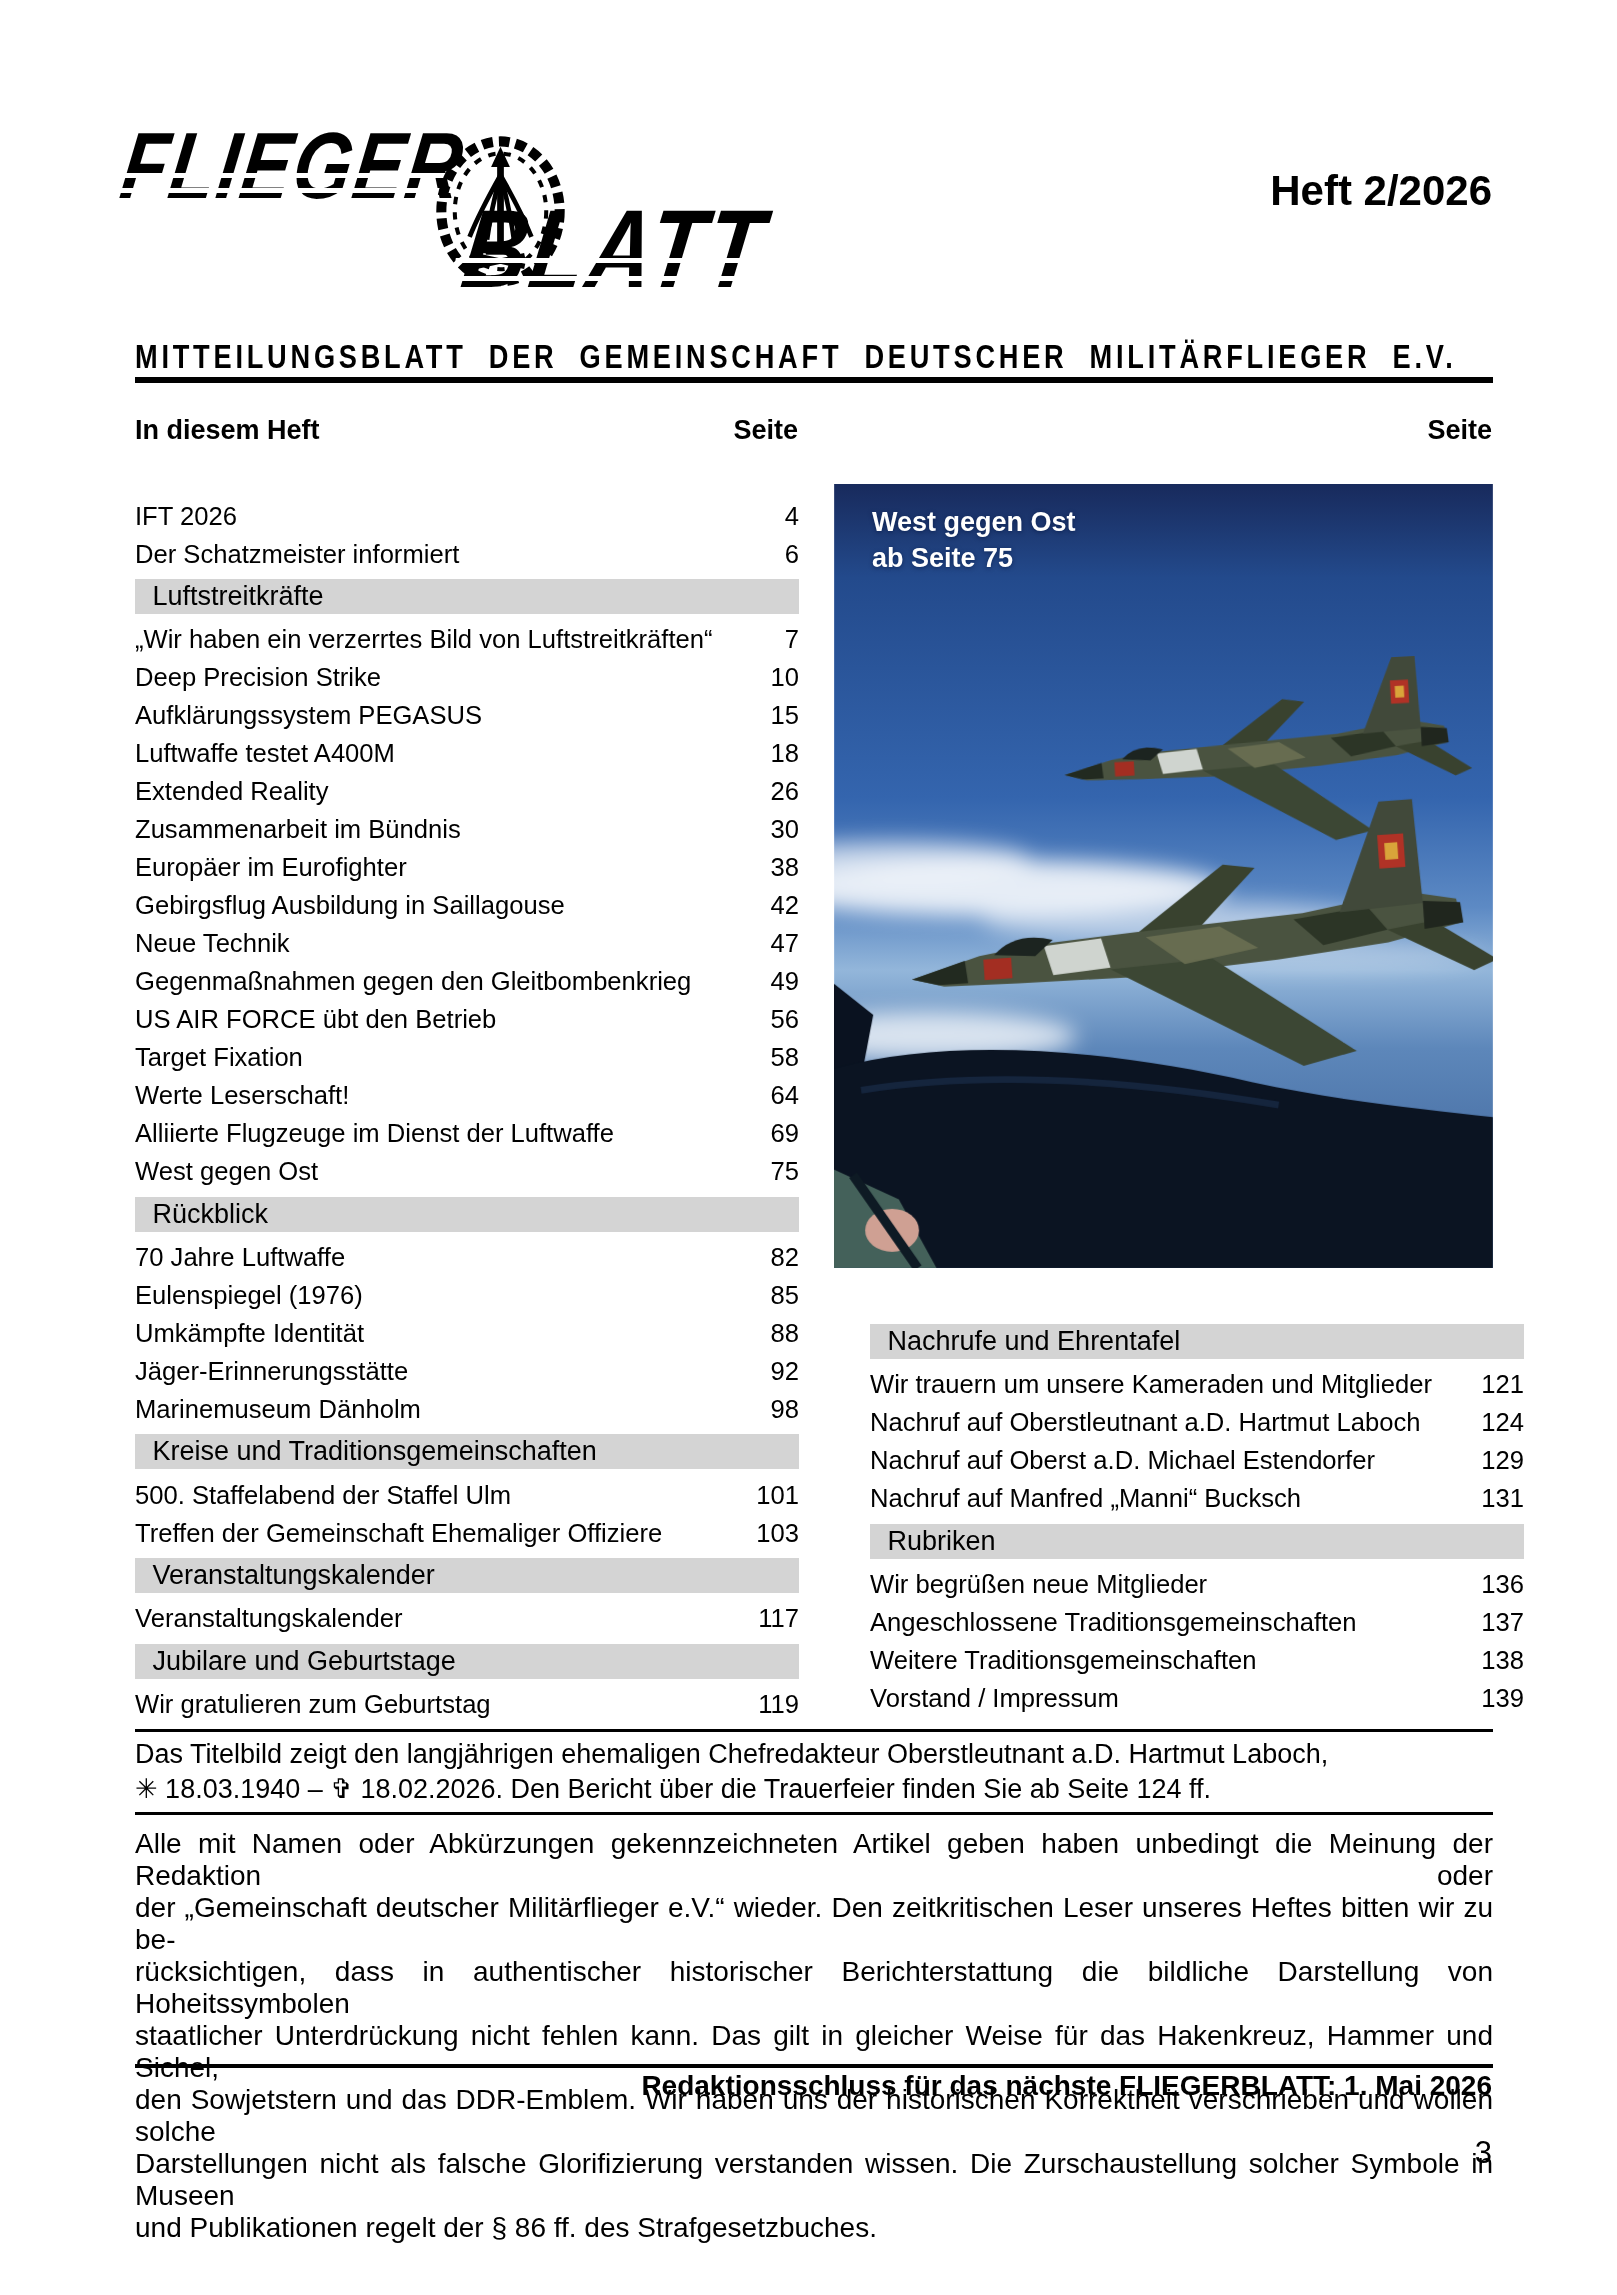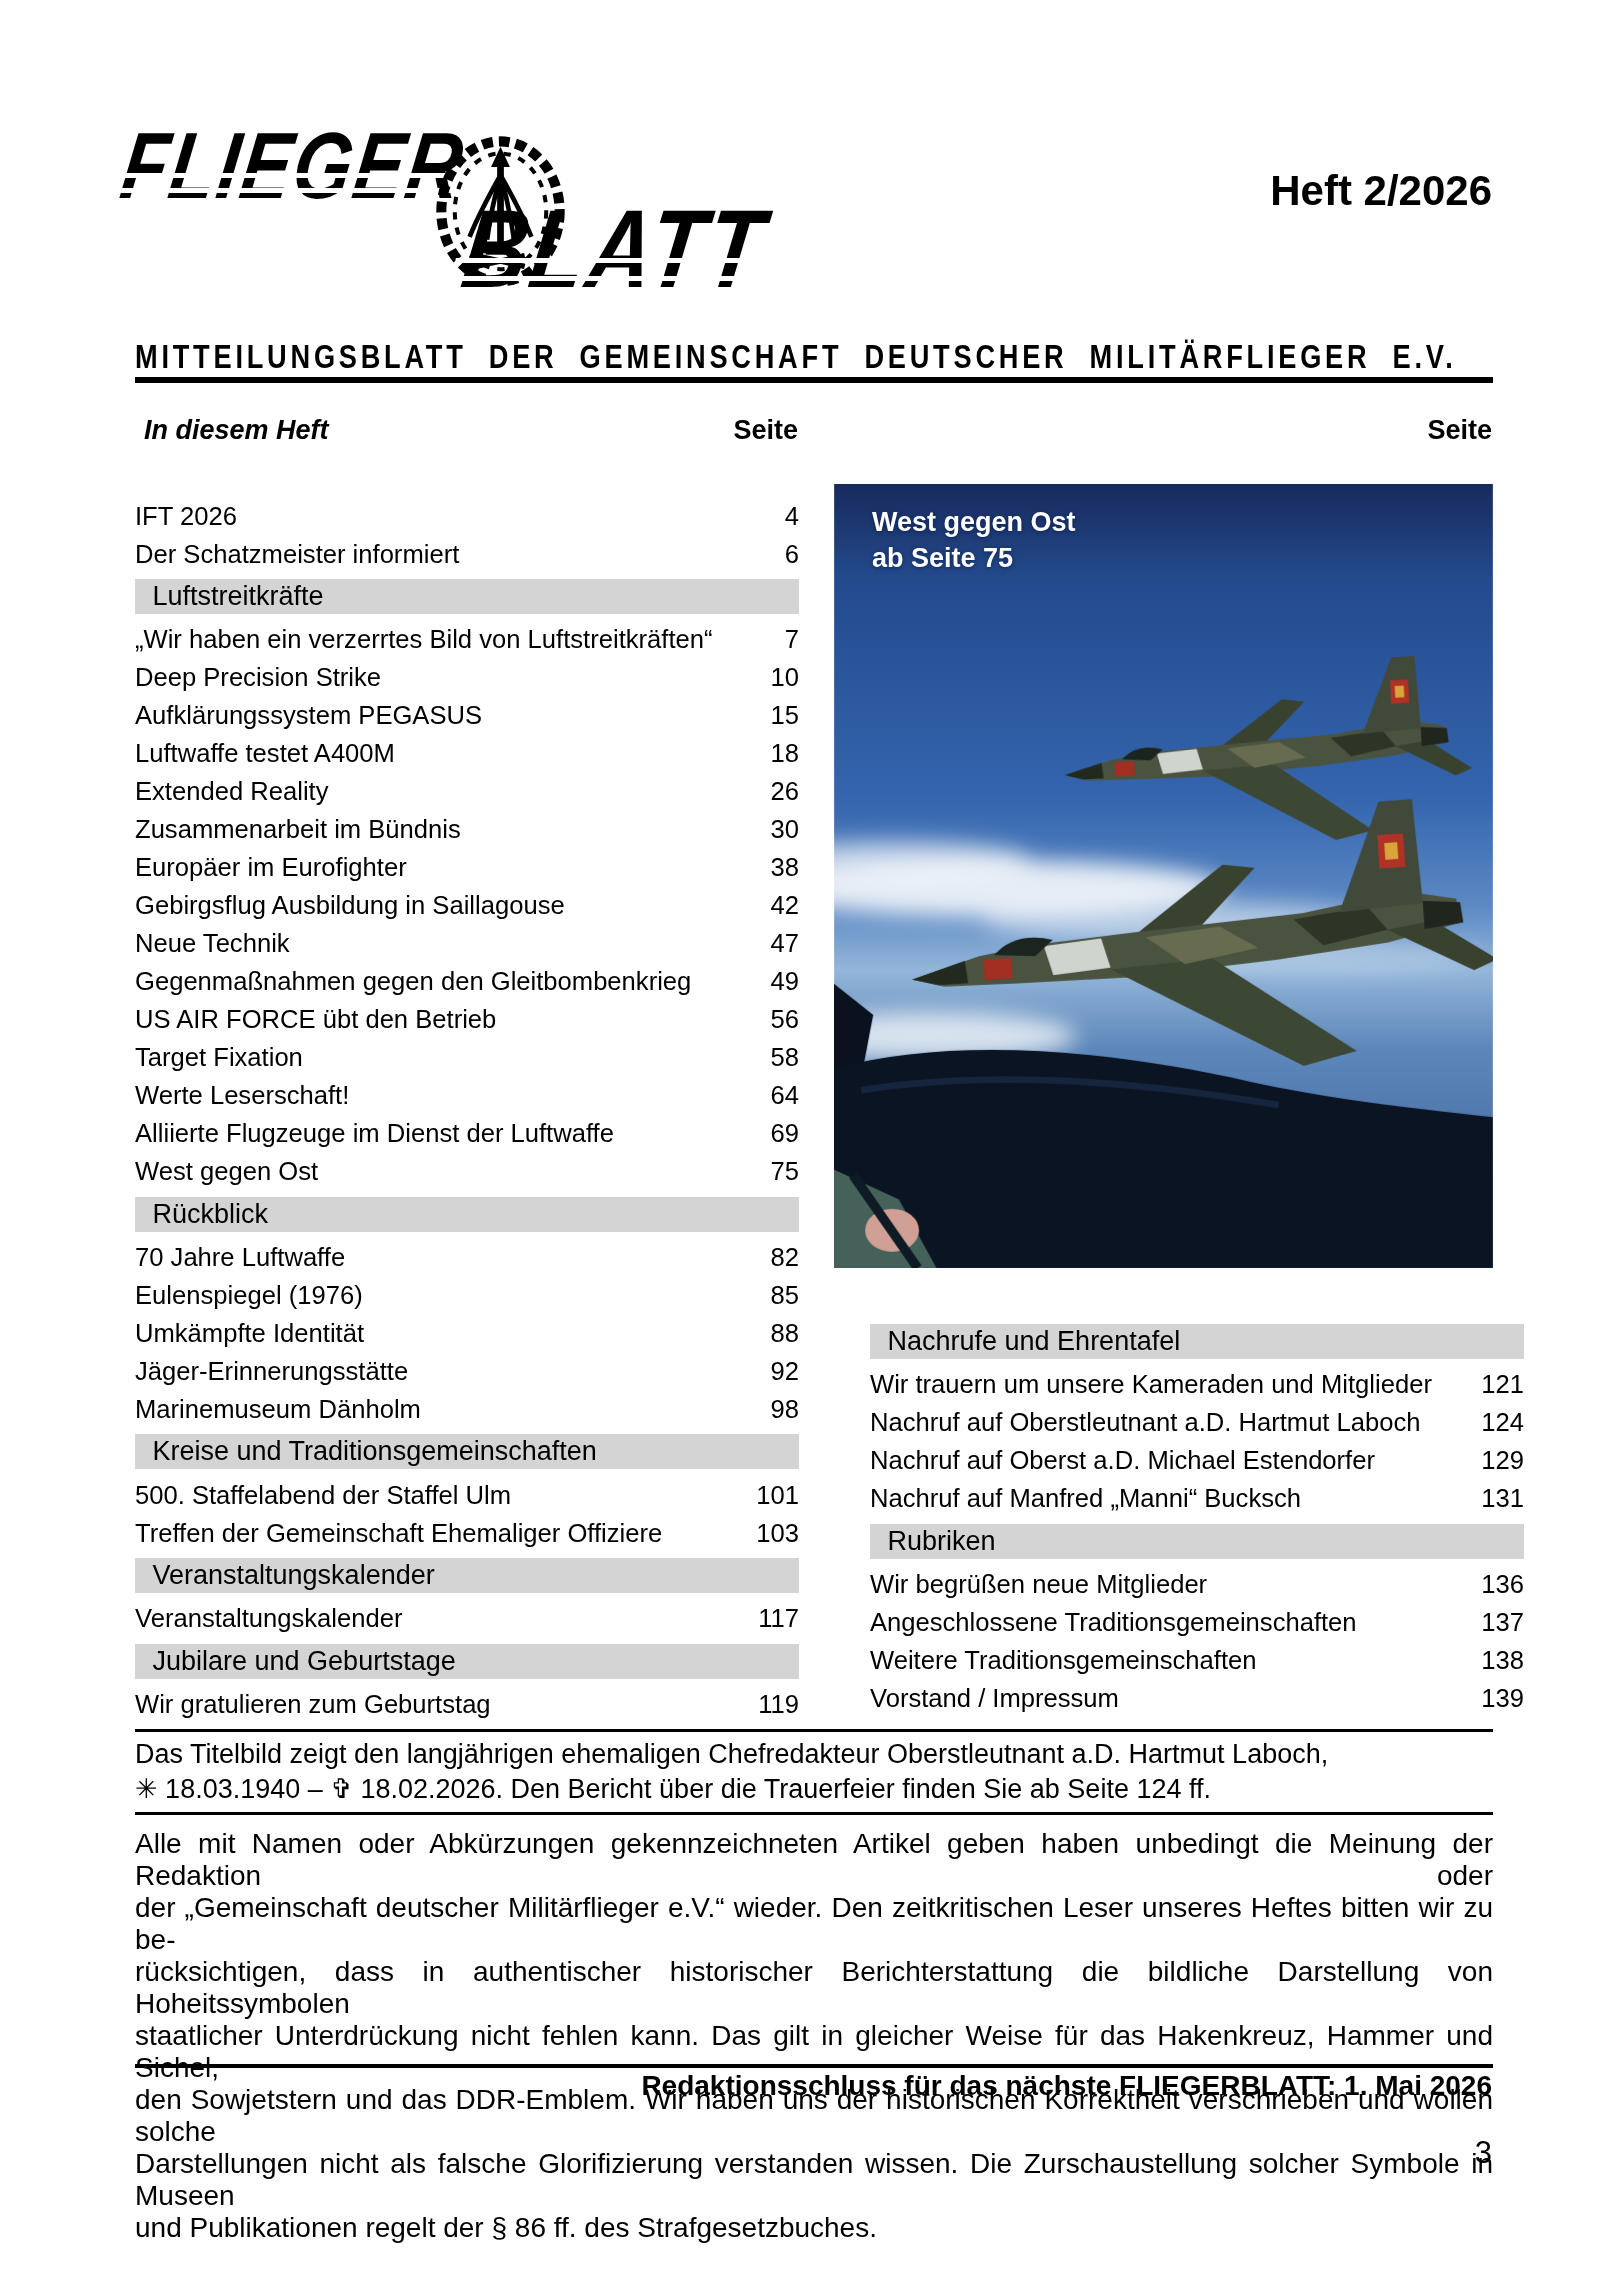--- a/index.html
+++ b/index.html
@@ -20,21 +20,21 @@
             transform:scaleX(0.80);transform-origin:left top;}
 
   .rule{position:absolute;left:135px;width:1358px;background:#000;}
   #rule-title{top:377px;height:6px;}
   #rule-above-note{top:1729px;height:3.4px;}
   #rule-below-note{top:1812px;height:3.4px;}
   #rule-deadline{top:2064px;height:4px;}
 
   
   .col-head{position:absolute;top:415px;font-size:27px;font-weight:bold;}
-  #col-head-left{left:144px;font-style:italic;}
+  #col-head-left{left:135px;}
   #col-head-seite1{right:819px;}
   #col-head-seite2{right:125px;}
 
   
   .toc-col{position:absolute;}
   #toc-left{left:135px;top:497px;width:664px;}
   #toc-right{left:839px;top:1318px;width:654px;margin-left:31px;}
   .toc-entry{display:flex;justify-content:space-between;align-items:center;height:38px;font-size:25.6px;}
   .toc-entry .t{white-space:nowrap;}
   .toc-entry .p{white-space:nowrap;}

